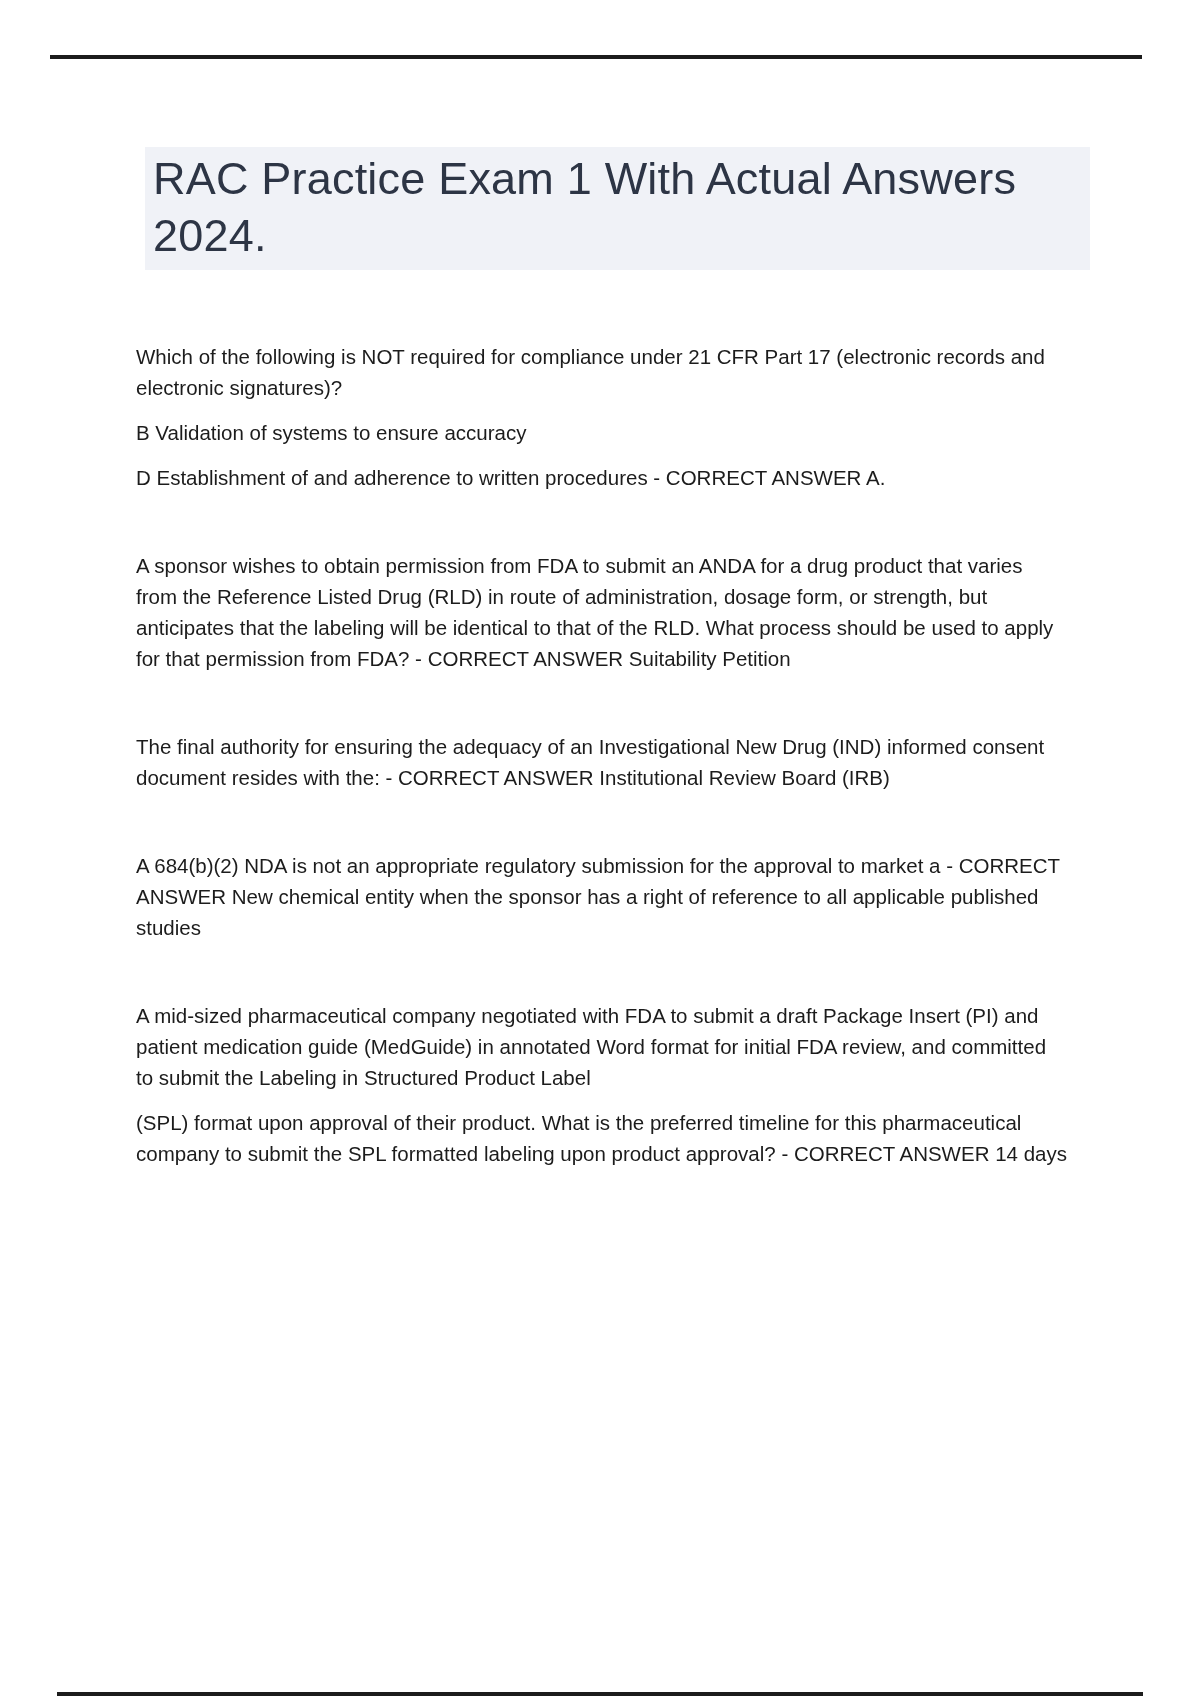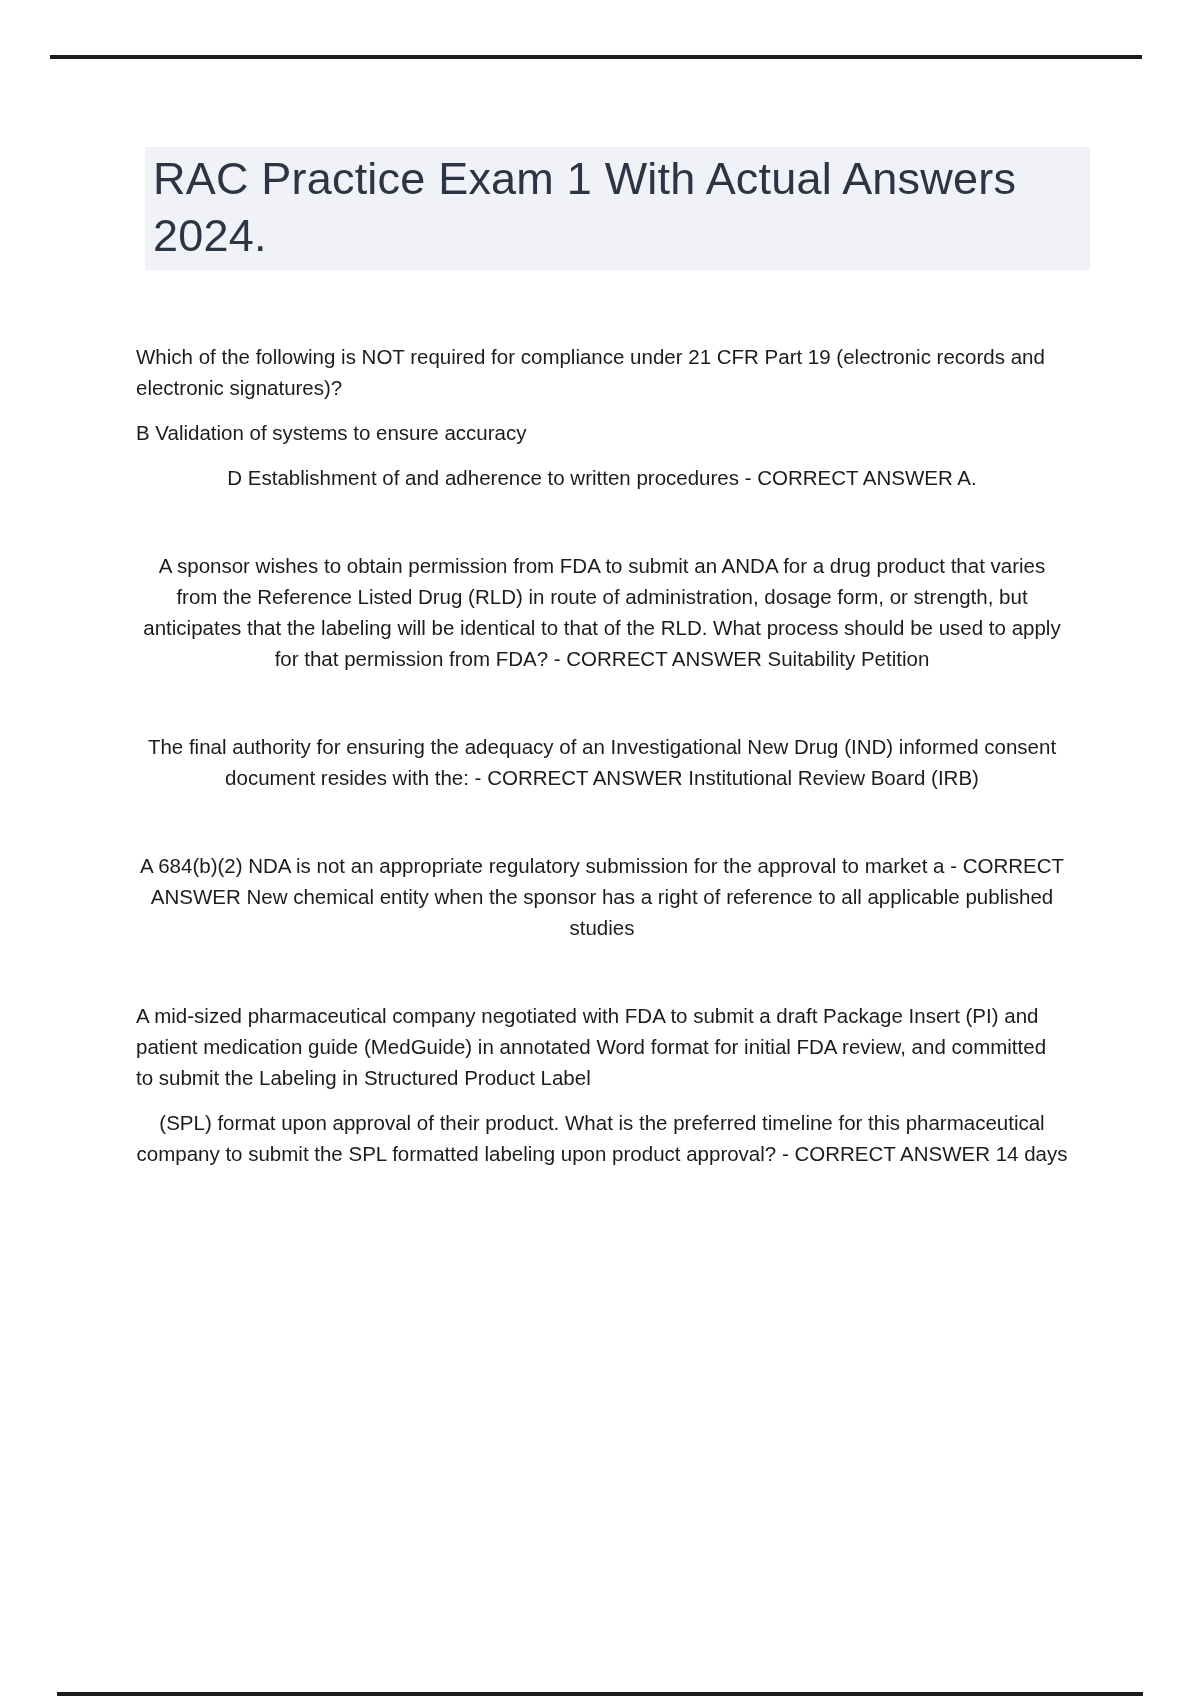--- a/index.html
+++ b/index.html
@@ -34,31 +34,31 @@
     letter-spacing: 0.2px;
   }
   main.content {
     position: absolute; left: 136px; top: 341px;
     width: 932px;
     color: var(--body-color, #1c1c1c);
     font-size: 20.5px; line-height: 31px;
   }
   .qa-group { margin: 0 0 57px 0; }
   .qa-group p { margin: 0 0 14px 0; }
-  .qa-group p:last-child { margin-bottom: 0; text-align: center; }
+  .qa-group p:last-child { margin-bottom: 0; }
 </style>
 </head>
 <body style="--title-color: #2d3545; --highlight: #f0f2f7; --rule: #1c1c1c; --body-color: #1c1c1c; --page-bg: #ffffff;">
 
 <div class="page">
   <div class="header-rule"></div>
   <h1 class="title">RAC Practice Exam 1 With Actual Answers 2024.</h1>
   <main class="content">
       <div class="qa-group">
-        <p>Which of the following is NOT required for compliance under 21 CFR Part 19 (electronic records and electronic signatures)?</p>
+        <p>Which of the following is NOT required for compliance under 21 CFR Part 17 (electronic records and electronic signatures)?</p>
         <p>B Validation of systems to ensure accuracy</p>
         <p>D Establishment of and adherence to written procedures - CORRECT ANSWER A.</p>
       </div>
       <div class="qa-group">
         <p>A sponsor wishes to obtain permission from FDA to submit an ANDA for a drug product that varies from the Reference Listed Drug (RLD) in route of administration, dosage form, or strength, but anticipates that the labeling will be identical to that of the RLD. What process should be used to apply for that permission from FDA? - CORRECT ANSWER Suitability Petition</p>
       </div>
       <div class="qa-group">
         <p>The final authority for ensuring the adequacy of an Investigational New Drug (IND) informed consent document resides with the: - CORRECT ANSWER Institutional Review Board (IRB)</p>
       </div>
       <div class="qa-group">

